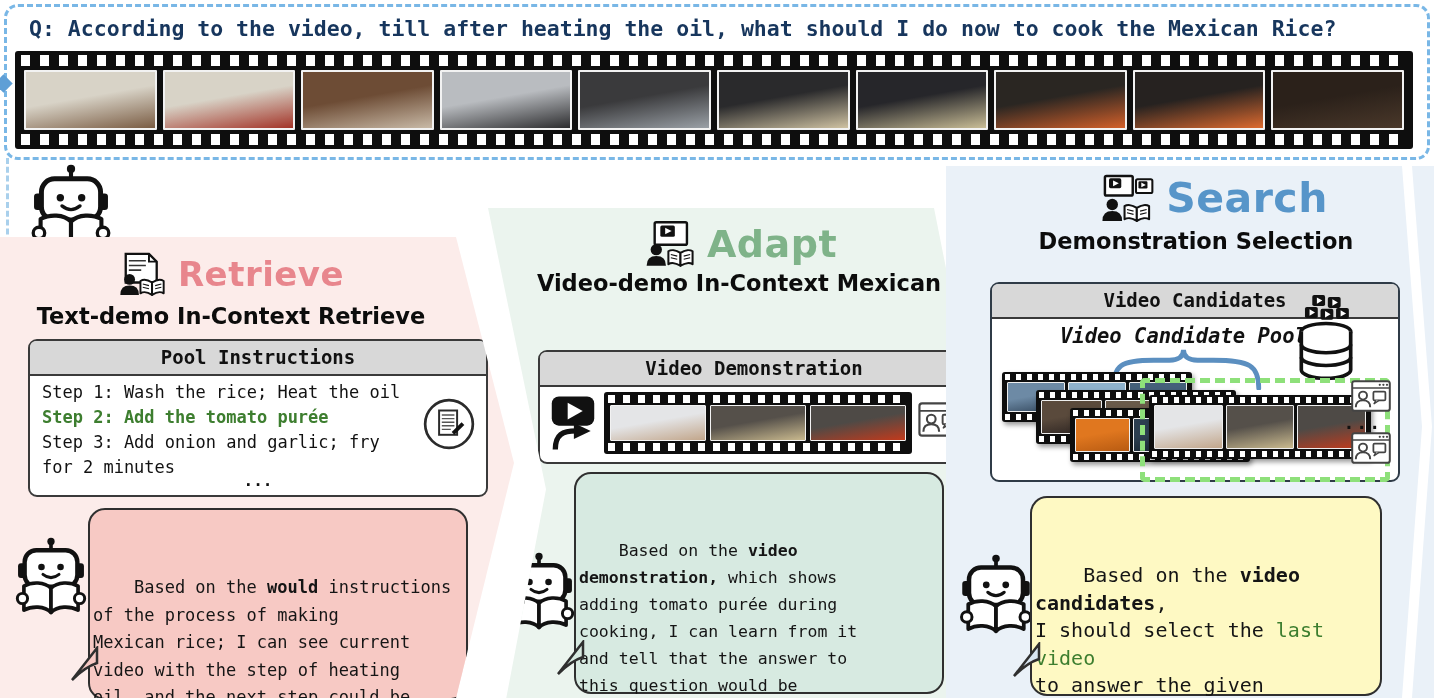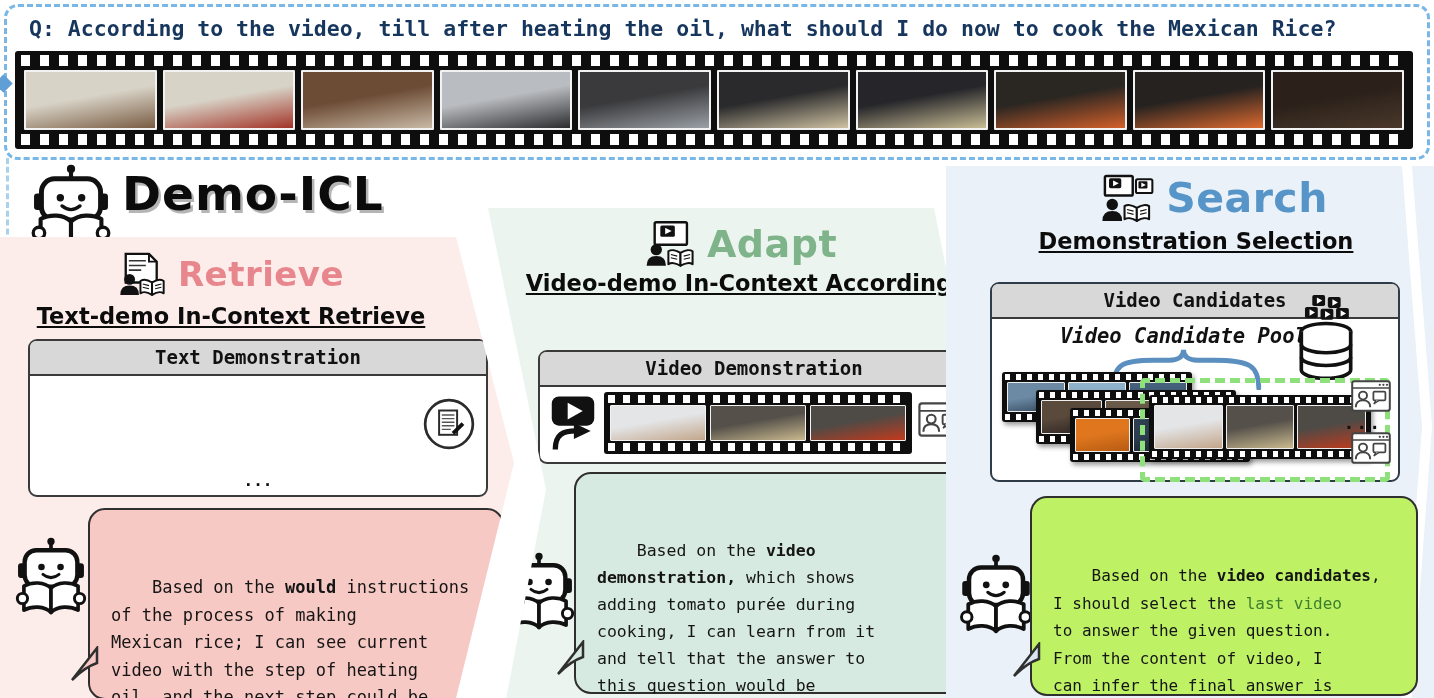--- a/index.html
+++ b/index.html
@@ -49,40 +49,40 @@
               clip-path:polygon(0 0,456px 0,100% 49%,456px 100%,0 100%);}
   .panel-green{left:488px;top:208px;width:502px;height:586px;background:#ebf4ee;
               clip-path:polygon(0 0,446px 0,100% 48%,446px 100%,0 100%,58px 48%);}
   .panel-blue{left:946px;top:166px;width:488px;height:532px;background:#eaf1f8;}
   .band{position:absolute;top:0;bottom:0;right:2px;width:30px;background:#fff;
         clip-path:polygon(0 0,10px 0,30px 49%,10px 100%,0 100%,20px 49%);}
 
   .p-head{position:absolute;display:flex;align-items:center;justify-content:center;gap:12px;}
   .p-title{font-family:"DejaVu Sans","Liberation Sans",sans-serif;font-weight:800;letter-spacing:.5px;}
   .p-sub{position:absolute;text-align:center;font-family:"DejaVu Sans","Liberation Sans",sans-serif;
-         font-weight:800;font-size:22.5px;color:#0c0c0c;text-decoration:underline;}
+         font-weight:800;font-size:22.5px;color:#0c0c0c;}
 
   
   .wbox{position:absolute;background:#fff;border:2.5px solid #3a3a3a;border-radius:9px;}
   .box-head{height:33px;line-height:33px;background:#d8d8d8;border-bottom:2.5px solid #3a3a3a;
             border-radius:6px 6px 0 0;text-align:center;font-weight:800;font-size:19px;color:#111;}
 
   .steps{position:absolute;left:12px;top:39px;right:12px;font-size:17px;line-height:25px;color:#111;}
   .step{white-space:pre-wrap;}
   .step.hl{color:#3d7e2f;font-weight:700;}
   .dots-line{text-align:center;font-weight:700;line-height:16px;color:#111;}
 
   
-  .bubble{position:absolute;border:2.5px solid #2f2f2f;border-radius:17px;padding:9px 21px;
+  .bubble{position:absolute;border:2.5px solid #2f2f2f;border-radius:17px;padding:9px 3px;
           font-size:17px;line-height:27.5px;color:#151515;white-space:pre-wrap;}
   .bubble .b{font-weight:700;}
   .bubble .g{color:#3d7e2f;}
   .bubble-pink{background:#f7c9c4;}
   .bubble-green{background:#d7eae1;font-size:16.5px;line-height:27px;}
-  .bubble-blue{background:#bef264;font-size:16px;line-height:27.5px;}
+  .bubble-blue{background:#fef9c3;font-size:20px;line-height:27.5px;}
   .tail{position:absolute;left:-21px;bottom:16px;width:30px;height:36px;}
   .robot-fig{position:absolute;}
 
   
   .pool-label{position:absolute;font-size:20.5px;font-style:italic;font-weight:600;color:#111;white-space:nowrap;margin-left:24px;}
   .hl-select{position:absolute;border:5px dashed #8ee07a;border-radius:5px;}
   .cand-dots{position:absolute;font-weight:800;font-size:18px;letter-spacing:2px;color:#111;}
   .mini-abs{position:absolute;}
 </style>
 </head>
@@ -151,38 +151,43 @@
 
   <div class="ldiamond"></div>
   <div class="vdash-blue"></div>
   <div class="vdash-pink"></div>
   <div class="varrow"></div>
 
   <div class="brand">
     <svg class="robot" viewBox="0 0 100 112">
         <use href="#robot"></use>
       </svg>
-    <div class="brand-text">Demo-ICL</div>
   </div>
 
   <div class="panel panel-pink">
     <div class="p-head" style="left:0;top:14px;width:462px;">
       <svg width="48" height="46" viewBox="0 0 62 58">
         <polygon points="10,3 40,3 50,13 50,40 10,40" fill="#fff" stroke="#111" stroke-width="3"></polygon>
         <polyline points="40,3 40,13 50,13" fill="none" stroke="#111" stroke-width="2.5"></polyline>
         <path d="M14,12 L36,12 M14,18 L36,18 M14,24 L30,24" stroke="#333" stroke-width="2"></path>
         <use href="#person-sm" x="3" y="29"></use>
         <use href="#book-sm" x="29" y="38"></use>
       </svg>
       <span class="p-title" style="font-size:34px;color:#e8868d;">Retrieve</span>
     </div>
     <div class="p-sub" style="left:0;top:66px;width:462px;">Text-demo In-Context Retrieve</div>
 
     <div class="wbox" style="left:28px;top:102px;width:456px;height:154px;">
-      <div class="box-head">Text Demonstration</div>
+      <div class="box-head">Pool Instructions</div>
+      <div class="steps">
+          <div class="step">Step 1: Wash the rice; Heat the oil</div>
+          <div class="step hl">Step 2: Add the tomato purée</div>
+          <div class="step">Step 3: Add onion and garlic; fry
+for 2 minutes</div>
+        </div>
       <div class="dots-line" style="position:absolute;left:0;right:0;bottom:6px;">...</div>
       <svg style="position:absolute;right:10px;top:56px;" width="54" height="54" viewBox="0 0 60 60">
         <circle cx="30" cy="30" r="26.5" fill="#fff" stroke="#2b2b2b" stroke-width="3"></circle>
         <rect x="19" y="15" width="20" height="27" fill="#fff" stroke="#2b2b2b" stroke-width="2.2"></rect>
         <path d="M22,20 L36,20 M22,24 L36,24 M22,28 L36,28 M22,32 L36,32 M22,36 L32,36" stroke="#555" stroke-width="1.6"></path>
         <path d="M36,42 L47,31 L44,28 L33,39 Z" fill="#111"></path>
       </svg>
     </div>
 
     <svg class="robot-fig" style="left:14px;top:300px;" width="74" height="82" viewBox="0 0 100 112">
@@ -204,21 +209,21 @@
     <div class="p-head" style="left:58px;top:12px;width:390px;">
       <svg width="50" height="48" viewBox="0 0 62 58">
         <rect x="12" y="2" width="40" height="28" rx="2" fill="#fff" stroke="#111" stroke-width="3"></rect>
         <rect x="19" y="6" width="18" height="14" rx="2" fill="#111"></rect>
         <polygon points="25,9 25,17 33,13" fill="#fff"></polygon>
         <use href="#person-sm" x="2" y="29"></use>
         <use href="#book-sm" x="29" y="38"></use>
       </svg>
       <span class="p-title" style="font-size:38px;color:#7fb389;">Adapt</span>
     </div>
-    <div class="p-sub" style="left:0;top:62px;width:502px;">Video-demo In-Context According</div>
+    <div class="p-sub" style="left:0;top:62px;width:502px;">Video-demo In-Context Mexican</div>
 
     <div class="wbox" style="left:50px;top:142px;width:428px;height:110px;">
       <div class="box-head">Video Demonstration</div>
       <svg style="position:absolute;left:10px;top:42px;" width="46" height="58" viewBox="0 0 52 64">
         <rect x="2" y="2" width="48" height="33" rx="8" fill="#111"></rect>
         <polygon points="20,9 20,28 37,18.5" fill="#fff"></polygon>
         <path d="M6,62 C6,45 14,41 30,41" stroke="#111" stroke-width="6" fill="none"></path>
         <polygon points="27,32 46,41 27,50" fill="#111"></polygon>
       </svg>
       <div class="strip strip-md mini-abs" style="left:64px;top:40px;width:308px;height:62px;">

